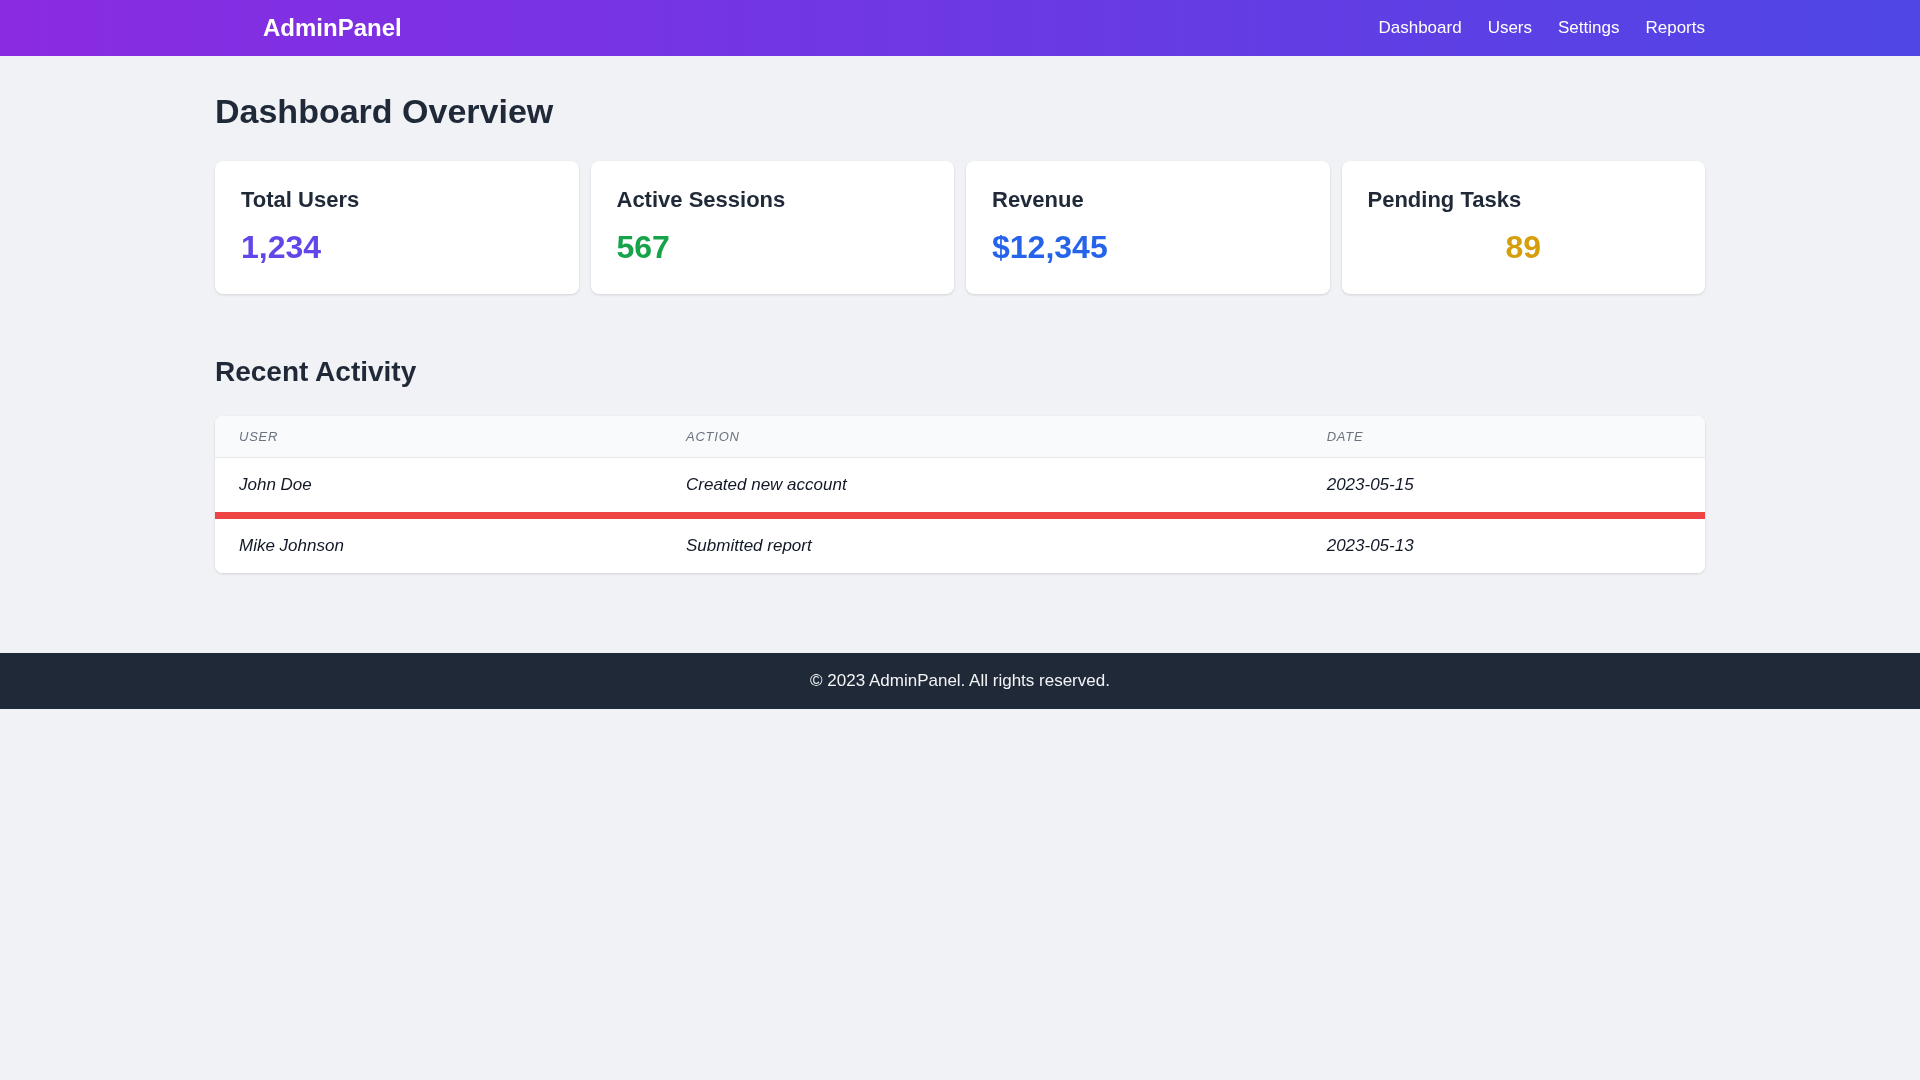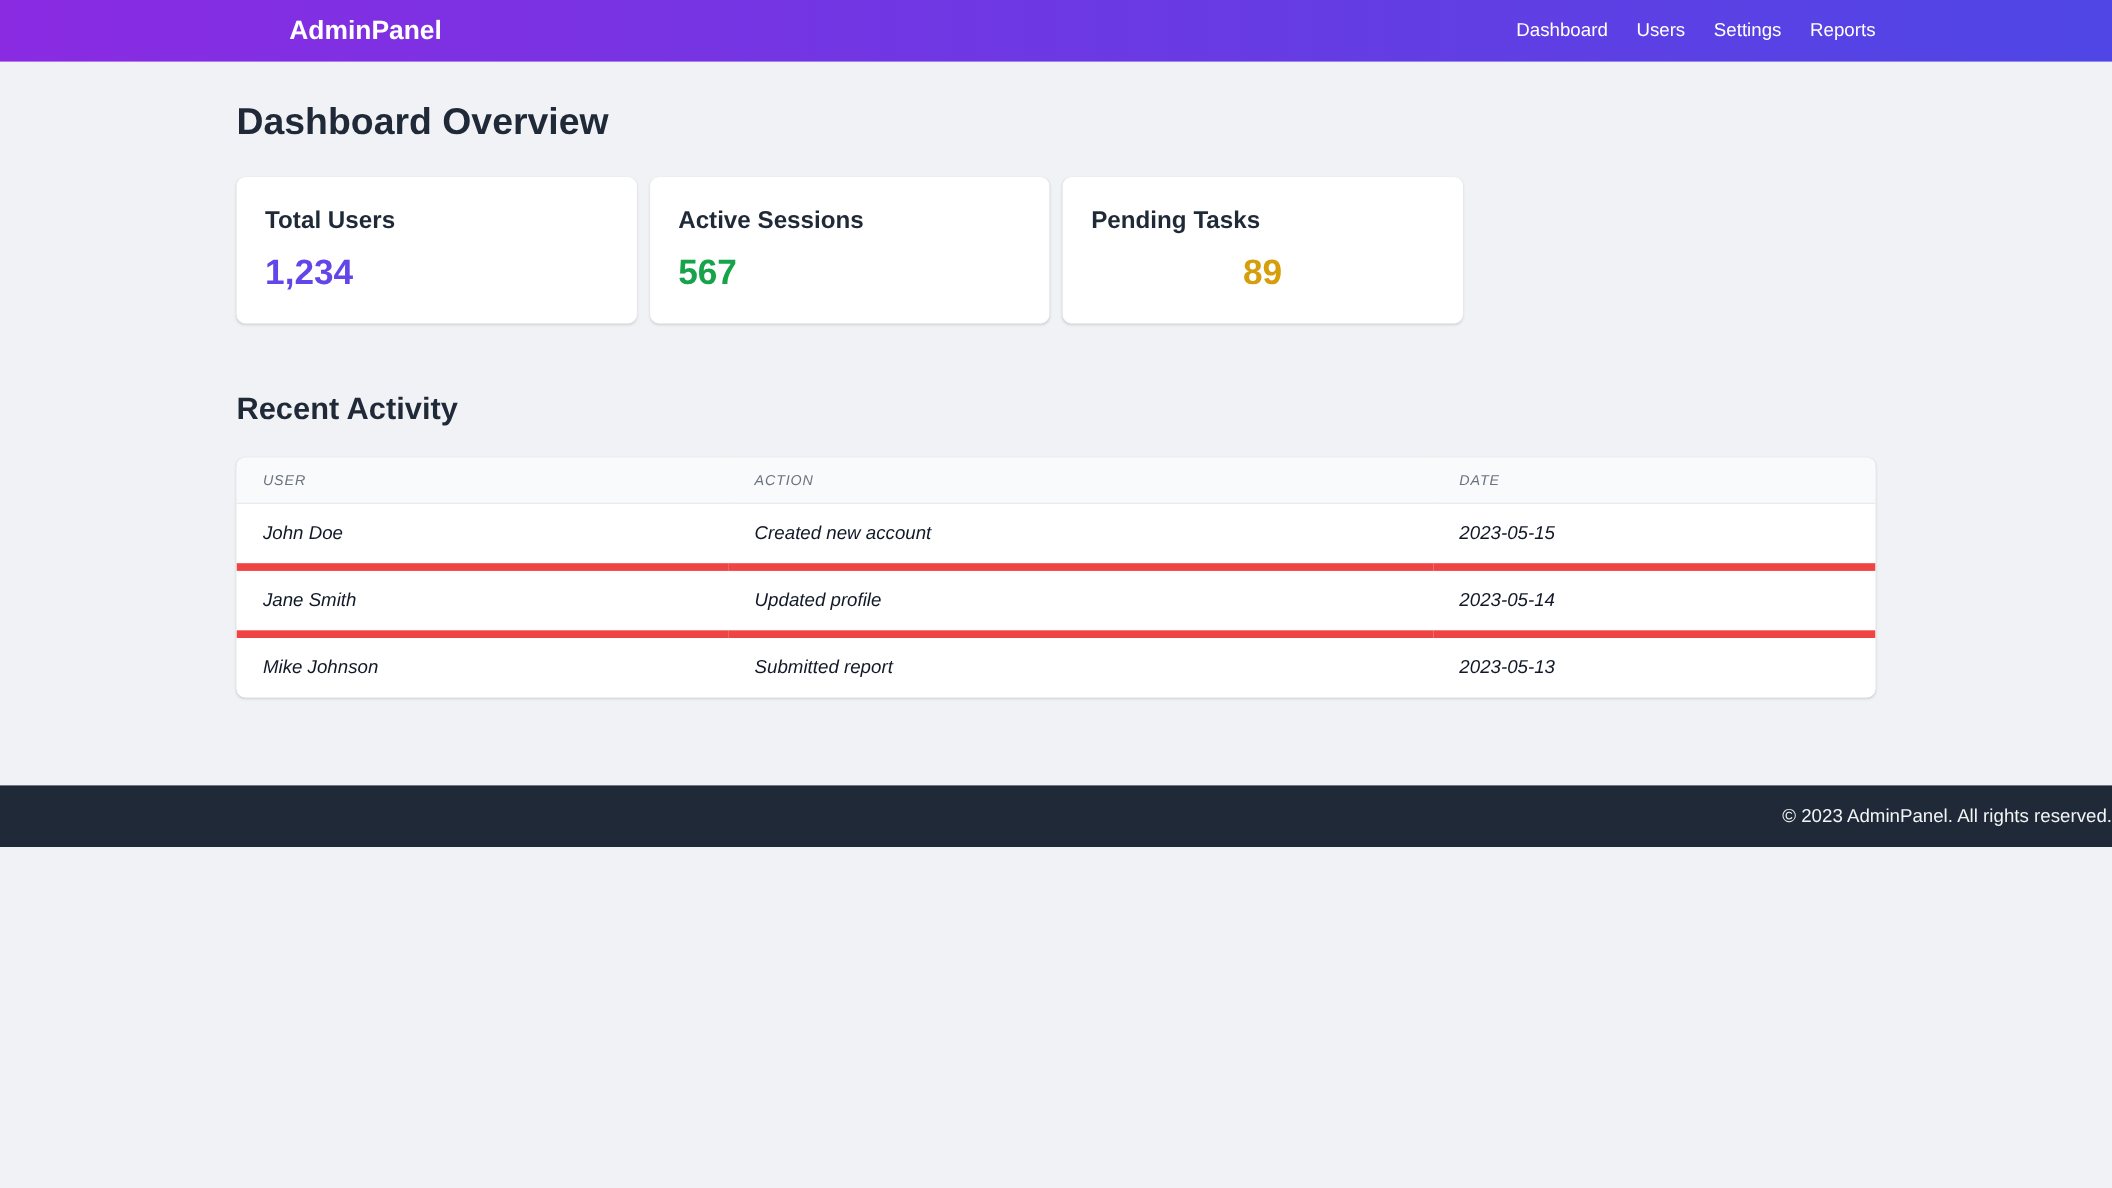--- a/index.html
+++ b/index.html
@@ -116,21 +116,21 @@
     border-bottom: 7px solid #ef4444;
     background: #ffffff;
   }
   tbody tr:last-child td { border-bottom: none; margin-left: 16px; }
 
   
   .footer {
     margin-top: 80px;
     background: #1f2937;
     color: #f3f4f6;
-    text-align: right;
+    text-align: center;
     padding: 18px 0;
     font-size: 17px;
   }
 </style>
 </head>
 <body>
 
 <header class="navbar">
   <div class="container nav-inner">
     <a class="brand">AdminPanel</a>
@@ -149,20 +149,24 @@
   <section class="stats-grid">
     <div class="card stat-card">
       <div class="stat-label">Total Users</div>
       <div class="stat-value c-purple">1,234</div>
     </div>
     <div class="card stat-card">
       <div class="stat-label">Active Sessions</div>
       <div class="stat-value c-green">567</div>
     </div>
     <div class="card stat-card">
+      <div class="stat-label">Revenue</div>
+      <div class="stat-value c-blue">$12,345</div>
+    </div>
+    <div class="card stat-card">
       <div class="stat-label">Pending Tasks</div>
       <div class="stat-value c-amber">89</div>
     </div>
   </section>
 
   <h2>Recent Activity</h2>
 
   <div class="card table-card">
     <table>
       <thead>
@@ -172,25 +176,20 @@
           <th>DATE</th>
         </tr>
       </thead>
       <tbody>
         <tr>
           <td>John Doe</td>
           <td>Created new account</td>
           <td>2023-05-15</td>
         </tr>
         <tr>
-          <td>Jane Smith</td>
-          <td>Updated profile</td>
-          <td>2023-05-14</td>
-        </tr>
-        <tr>
           <td>Mike Johnson</td>
           <td>Submitted report</td>
           <td>2023-05-13</td>
         </tr>
       </tbody>
     </table>
   </div>
 </main>
 
 <footer class="footer">

